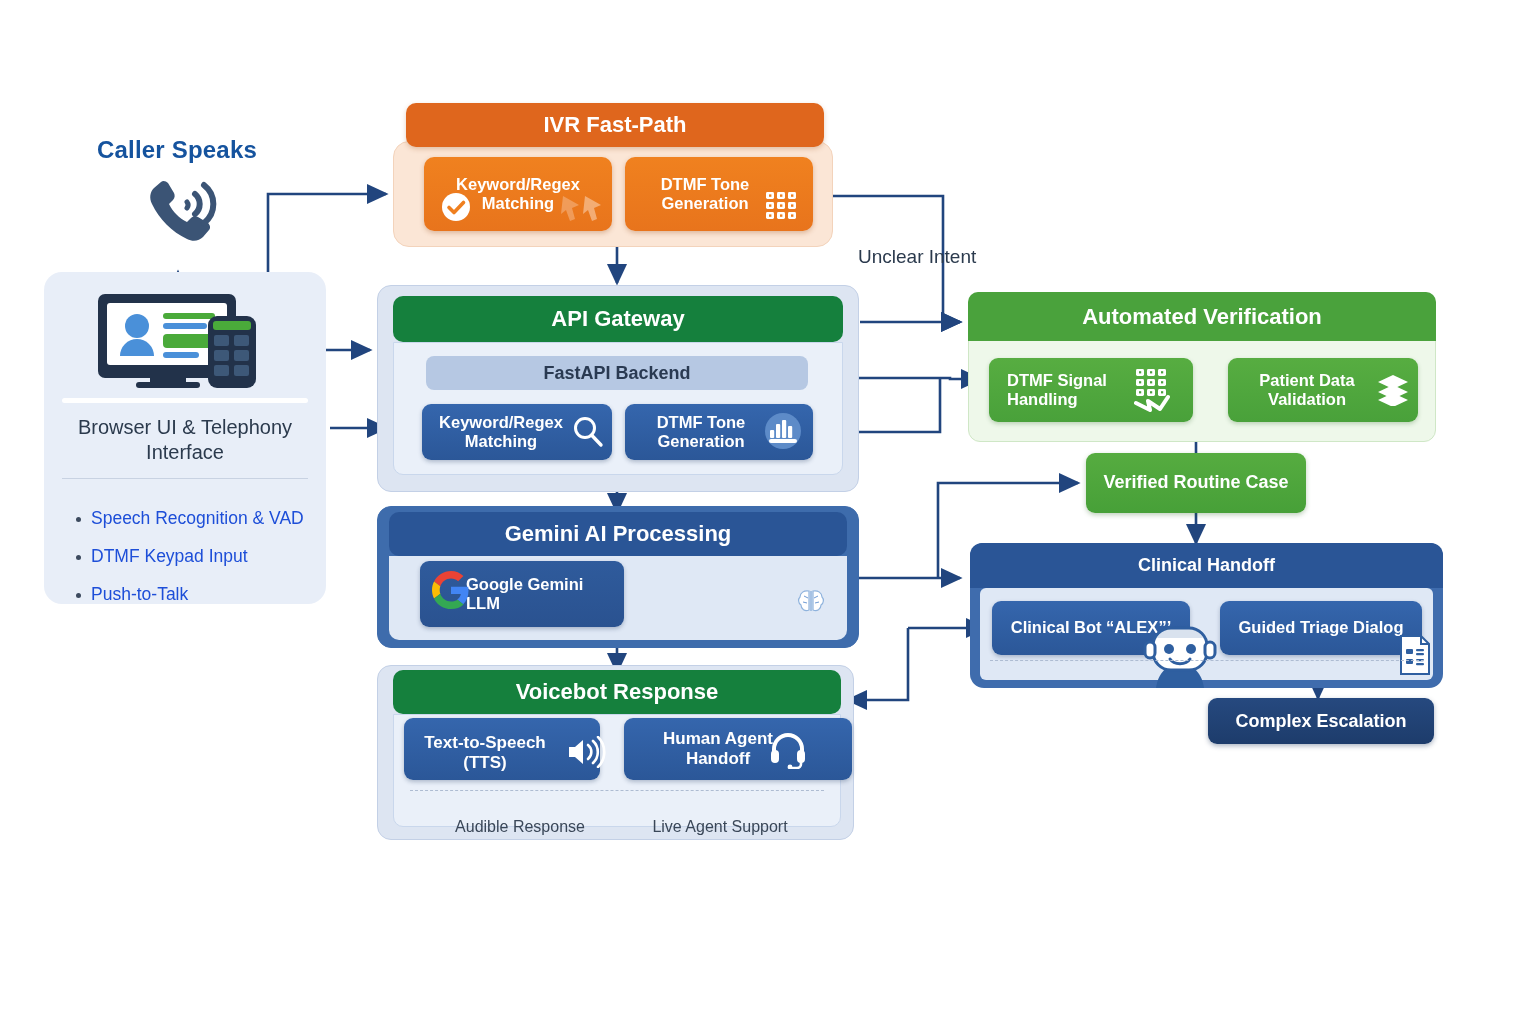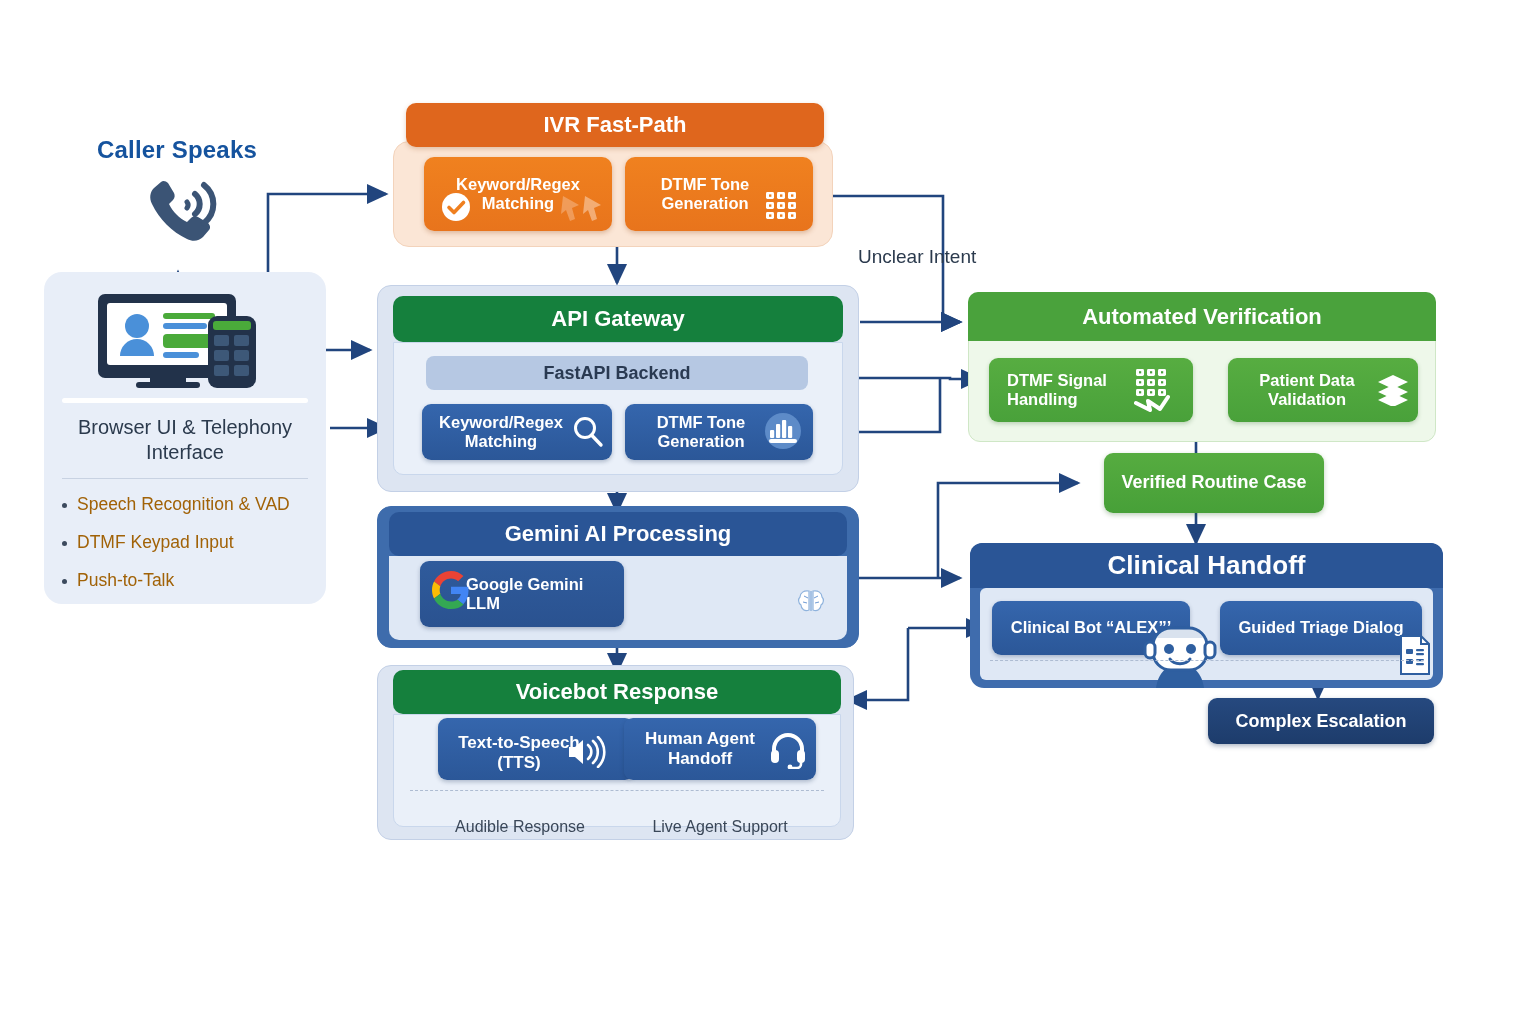--- a/index.html
+++ b/index.html
@@ -31,32 +31,32 @@
            justify-content:center;text-align:center;font-weight:bold;line-height:1.18;}
 
   
   .gr-wrap{background:#eef8ea;border:1px solid #cfe7c6;border-radius:12px;}
   .gr-hdr{background:#4aa23c;border-radius:10px 10px 0 0;}
   .gr-chip{background:linear-gradient(180deg,#57ad41,#49a13a);border-radius:9px;color:#fff;
            box-shadow:0 2px 4px rgba(40,100,30,.25);display:flex;align-items:center;
            justify-content:center;text-align:center;font-weight:bold;line-height:1.18;}
   .gr-solo{background:linear-gradient(180deg,#56ac40,#47a038);border-radius:9px;color:#fff;
            box-shadow:0 2px 5px rgba(40,100,30,.3);display:flex;align-items:center;
-           justify-content:center;text-align:center;font-weight:bold;line-height:1.2;margin-left:18px;}
+           justify-content:center;text-align:center;font-weight:bold;line-height:1.2;}
 
   .dark-solo{background:linear-gradient(180deg,#26497f,#1d3c6b);border-radius:9px;color:#fff;
              box-shadow:0 2px 5px rgba(15,40,80,.35);display:flex;align-items:center;
              justify-content:center;text-align:center;font-weight:bold;}
 
   
   .caller-card{background:#e8eef8;border-radius:18px;}
   .caller-title{color:#15539e;font-weight:bold;}
   .caller-sub{color:#2b3a4d;text-align:center;line-height:1.26;}
   .rule{height:1px;background:#c8d2e2;}
-  .bullets{list-style:none;margin:0;padding:0;color:#a16207;}
+  .bullets{list-style:none;margin:14px;padding:0;color:#1d4ed8;}
   .bullets li{margin:0 0 17px 0;display:flex;align-items:flex-start;gap:10px;}
   .bullets li .dot{width:5px;height:5px;border-radius:50%;background:#3c4a5e;margin-top:9px;flex:none;}
 
   .cap{color:#3a4758;text-align:center;margin-top:17px;}
   .dash{border-top:1px dashed #aebcd2;}
 
   svg.layer{position:absolute;left:0;top:0;width:1536px;height:1024px;pointer-events:none;}
 </style>
 </head>
 <body>
@@ -309,33 +309,33 @@
       </g>
     </svg>
   </div>
 
   <div class="abs blue-wrap" style="left:377px;top:665px;width:477px;height:175px;"></div>
   <div class="abs blue-hdr hdr" style="left:393px;top:670px;width:448px;height:44px;font-size:22px;">
     <span>Voicebot Response</span>
   </div>
   <div class="abs blue-body" style="left:393px;top:714px;width:448px;height:113px;"></div>
 
-  <div class="abs blue-chip" style="left:438px;top:718px;width:196px;height:62px;font-size:17px;padding:8px 40px 0 6px;justify-content:center;">
+  <div class="abs blue-chip" style="left:404px;top:718px;width:196px;height:62px;font-size:17px;padding:8px 40px 0 6px;justify-content:center;">
     <span><span>Text-to-Speech (TTS)</span></span>
   </div>
   <div class="abs" style="left:566px;top:736px;width:42px;height:32px;">
     <svg viewBox="0 0 42 32" width="42" height="32">
       <path d="M3,11 L9,11 L17,4 L17,28 L9,21 L3,21 Z" fill="#ffffff"></path>
       <path d="M22,9 a9,9 0 0 1 0,14" stroke="#ffffff" stroke-width="2.6" fill="none" stroke-linecap="round"></path>
       <path d="M27,5 a15,15 0 0 1 0,22" stroke="#ffffff" stroke-width="2.6" fill="none" stroke-linecap="round"></path>
       <path d="M32,1 a21,21 0 0 1 0,30" stroke="#ffffff" stroke-width="2.6" fill="none" stroke-linecap="round"></path>
     </svg>
   </div>
 
-  <div class="abs blue-chip" style="left:624px;top:718px;width:192px;height:62px;font-size:17px;padding:0 46px 0 6px;">
+  <div class="abs blue-chip" style="left:624px;top:718px;width:228px;height:62px;font-size:17px;padding:0 46px 0 6px;">
     <span><span>Human Agent Handoff</span></span>
   </div>
   <div class="abs" style="left:768px;top:729px;width:40px;height:40px;">
     <svg viewBox="0 0 40 40" width="40" height="40">
       <path d="M6,24 v-4 a14,14 0 0 1 28,0 v4" stroke="#ffffff" stroke-width="4" fill="none" stroke-linecap="round"></path>
       <rect x="3" y="21" width="8" height="13" rx="4" fill="#ffffff"></rect>
       <rect x="29" y="21" width="8" height="13" rx="4" fill="#ffffff"></rect>
       <path d="M33,33 v2 a4,4 0 0 1 -4,4 h-5" stroke="#ffffff" stroke-width="2.6" fill="none" stroke-linecap="round"></path>
       <circle cx="22" cy="38" r="2.4" fill="#ffffff"></circle>
     </svg>
@@ -390,21 +390,21 @@
       <path d="M17,13 L32,20 L17,27 L2,20 Z" fill="#ffffff"></path>
       <path d="M17,21 L32,28 L17,35 L2,28 Z" fill="#ffffff"></path>
     </svg>
   </div>
 
   <div class="abs gr-solo" style="left:1086px;top:453px;width:220px;height:60px;font-size:18px;">
     <span>Verified Routine Case</span>
   </div>
 
   <div class="abs" style="left:970px;top:543px;width:473px;height:145px;background:#3f6cad;border-radius:14px;"></div>
-  <div class="abs blue-hdr hdr" style="left:970px;top:543px;width:473px;height:45px;font-size:26px;background:#2a5596;border-radius:12px 12px 0 0;">
+  <div class="abs blue-hdr hdr" style="left:970px;top:543px;width:473px;height:45px;font-size:18px;background:#2a5596;border-radius:12px 12px 0 0;">
     <span>Clinical Handoff</span>
   </div>
   <div class="abs" style="left:980px;top:588px;width:453px;height:92px;background:#dfe8f5;border-radius:6px;"></div>
 
   <div class="abs blue-chip" style="left:992px;top:601px;width:198px;height:54px;font-size:16.5px;">
     <span><span>Clinical Bot “ALEX”’</span></span>
   </div>
   <div class="abs" style="left:1143px;top:622px;width:74px;height:66px;">
     <svg viewBox="0 0 74 66" width="74" height="66">
       <path d="M37,42 c-14,0 -22,10 -24,24 h48 c-2,-14 -10,-24 -24,-24z" fill="#2f5fa0"></path>

